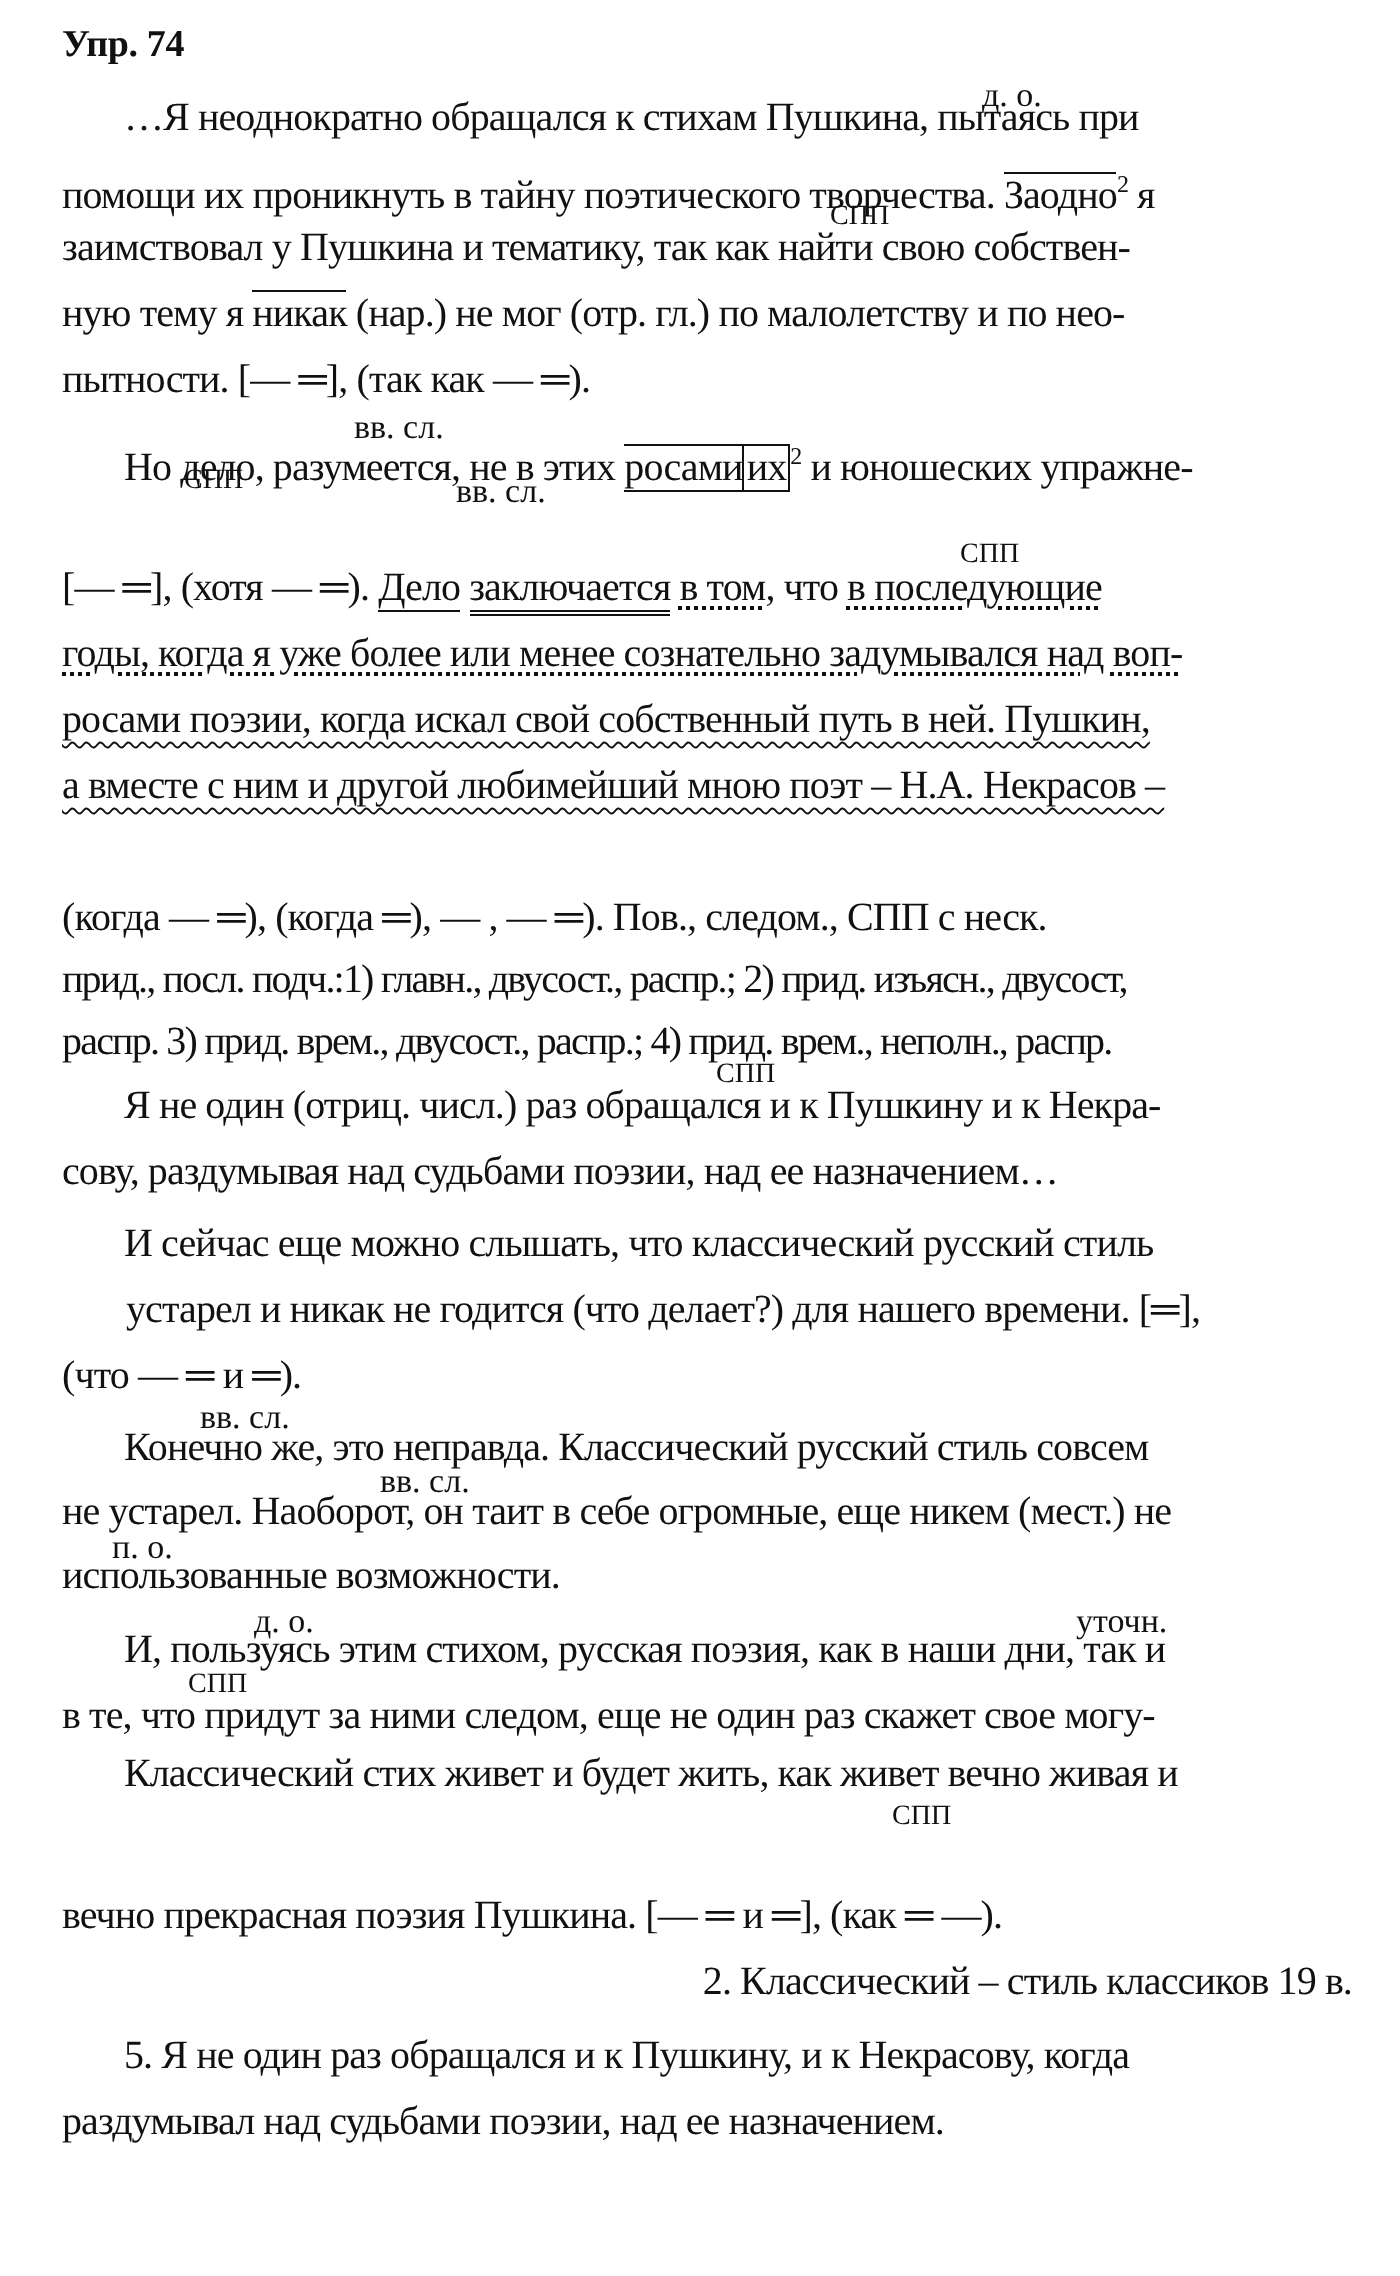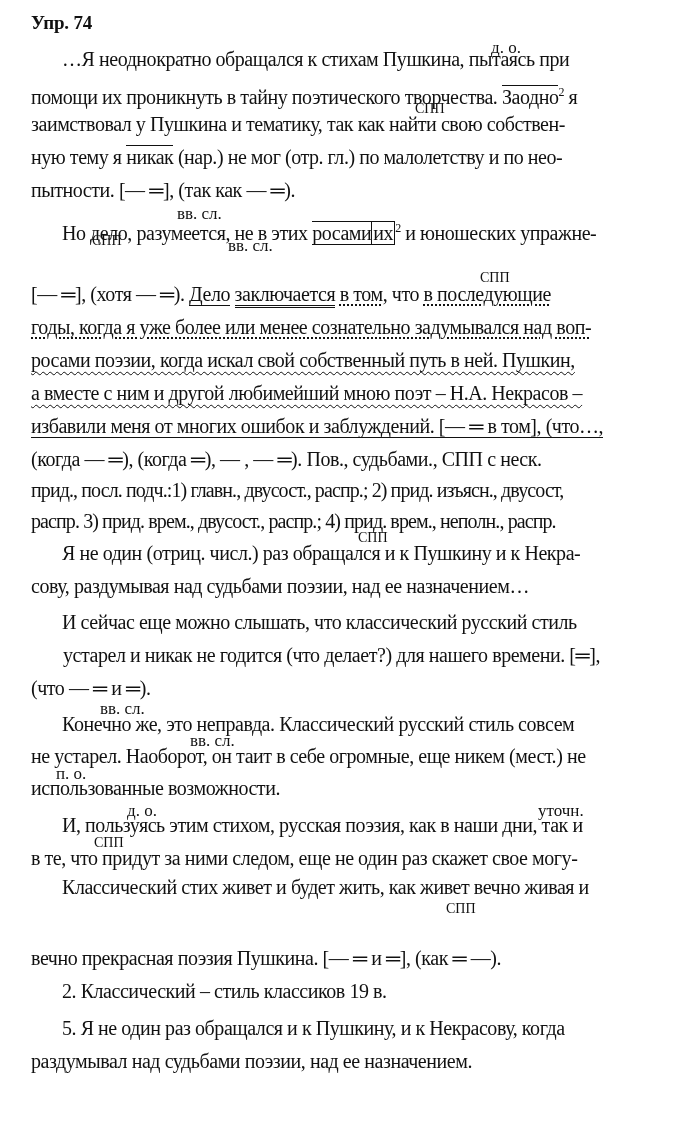--- a/index.html
+++ b/index.html
@@ -46,22 +46,21 @@
 
   <div class="ann" style="left:177px;top:208px;">вв. сл.</div>
   <div class="line ind" style="top:216px;"><span>Но дело, разумеется, не в этих </span><span class="u1" style="border-top:1px solid #111;">росами</span><span class="box">их</span><span class="sup">2</span><span> и юношеских упражне-</span></div>
   <div class="ann" style="left:92px;top:235px;font-size:14px;">СПП</div>
   <div class="ann" style="left:228px;top:240px;">вв. сл.</div>
   <div class="ann" style="left:480px;top:272px;font-size:14px;">СПП</div>
   <div class="line" style="top:282px;"><span>[— ═], (хотя — ═). </span><span class="u1">Дело</span><span> </span><span class="u2">заключается</span><span> </span><span class="dot">в том</span><span>, что </span><span class="dot">в последующие</span></div>
   <div class="line" style="top:348px;"><span class="wv">росами поэзии, когда искал свой собственный путь в ней. Пушкин,</span></div>
   <div class="line" style="top:315px;"><span class="dot">годы, когда я уже более или менее сознательно задумывался над воп-</span></div>
   <div class="line" style="top:381px;"><span class="wv">а вместе с ним и другой любимейший мною поэт – Н.А. Некрасов –</span></div>
-  <div class="line" style="top:414px;"><span class="u1">избавили меня от многих ошибок и заблуждений. [— ═ в том], (что…,</span></div>
-  <div class="line" style="top:447px;">(когда — ═), (когда ═), — , — ═). Пов., судьбами., СПП с неск.</div>
+  <div class="line" style="top:447px;">(когда — ═), (когда ═), — , — ═). Пов., следом., СПП с неск.</div>
   <div class="line" style="top:478px;letter-spacing:-0.9px;">прид., посл. подч.:1) главн., двусост., распр.; 2) прид. изъясн., двусост,</div>
   <div class="line" style="top:509px;letter-spacing:-0.9px;">распр. 3) прид. врем., двусост., распр.; 4) прид. врем., неполн., распр.</div>
 
   <div class="ann" style="left:358px;top:532px;font-size:14px;">СПП</div>
   <div class="line ind" style="top:541px;">Я не один (отриц. числ.) раз обращался и к Пушкину и к Некра-</div>
   <div class="line" style="top:574px;">сову, раздумывая над судьбами поэзии, над ее назначением…</div>
 
   <div class="line ind" style="top:610px;">И сейчас еще можно слышать, что классический русский стиль</div>
   <div class="line" style="top:643px;margin-left:32px;">устарел и никак не годится (что делает?) для нашего времени. [═],</div>
   <div class="line" style="top:676px;">(что — ═ и ═).</div>
@@ -76,16 +75,16 @@
   <div class="ann" style="left:127px;top:805px;">д. о.</div>
   <div class="ann" style="left:538px;top:805px;">уточн.</div>
   <div class="line ind" style="top:813px;">И, пользуясь этим стихом, русская поэзия, как в наши дни, так и</div>
   <div class="ann" style="left:94px;top:837px;font-size:14px;">СПП</div>
   <div class="line" style="top:846px;">в те, что придут за ними следом, еще не один раз скажет свое могу-</div>
 
   <div class="ann" style="left:446px;top:903px;font-size:14px;">СПП</div>
   <div class="line ind" style="top:875px;">Классический стих живет и будет жить, как живет вечно живая и</div>
   <div class="line" style="top:946px;">вечно прекрасная поэзия Пушкина. [— ═ и ═], (как ═ —).</div>
 
-  <div class="line ind" style="top:979px;">2. Классический – стиль классиков 19 в.</div>
+  <div class="line ind" style="top:979px;text-align:right;">2. Классический – стиль классиков 19 в.</div>
   <div class="line ind" style="top:1016px;">5. Я не один раз обращался и к Пушкину, и к Некрасову, когда</div>
   <div class="line" style="top:1049px;">раздумывал над судьбами поэзии, над ее назначением.</div>
 </div>
 
 </body></html>

